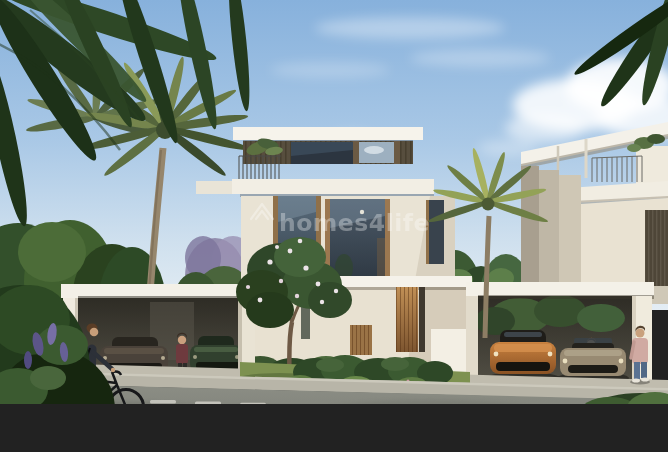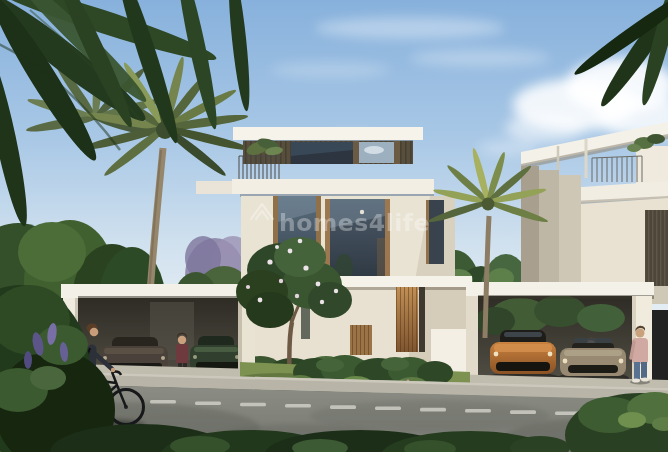--- a/index.html
+++ b/index.html
@@ -1,16 +1,16 @@
 <!DOCTYPE html>
 <html><head>
 <meta charset="utf-8">
 <style>
   html,body{margin:0;padding:0;background:#222;}
-  .stage{position:relative;width:668px;height:452px;overflow:hidden;font-family:"DejaVu Sans","Liberation Sans",sans-serif;text-decoration:underline;}
+  .stage{position:relative;width:668px;height:404px;overflow:hidden;font-family:"DejaVu Sans","Liberation Sans",sans-serif;text-decoration:underline;}
   .stage svg{display:block}
   .wm-text{font-family:"DejaVu Sans","Liberation Sans",sans-serif;font-weight:bold;letter-spacing:.5px;}
 </style>
 </head>
 <body>
 
 <div class="stage">
 <svg width="668" height="452" viewBox="0 0 668 452" xmlns="http://www.w3.org/2000/svg">
   <defs>
     <linearGradient id="skyG" x1="0" y1="0" x2="0" y2="1">

